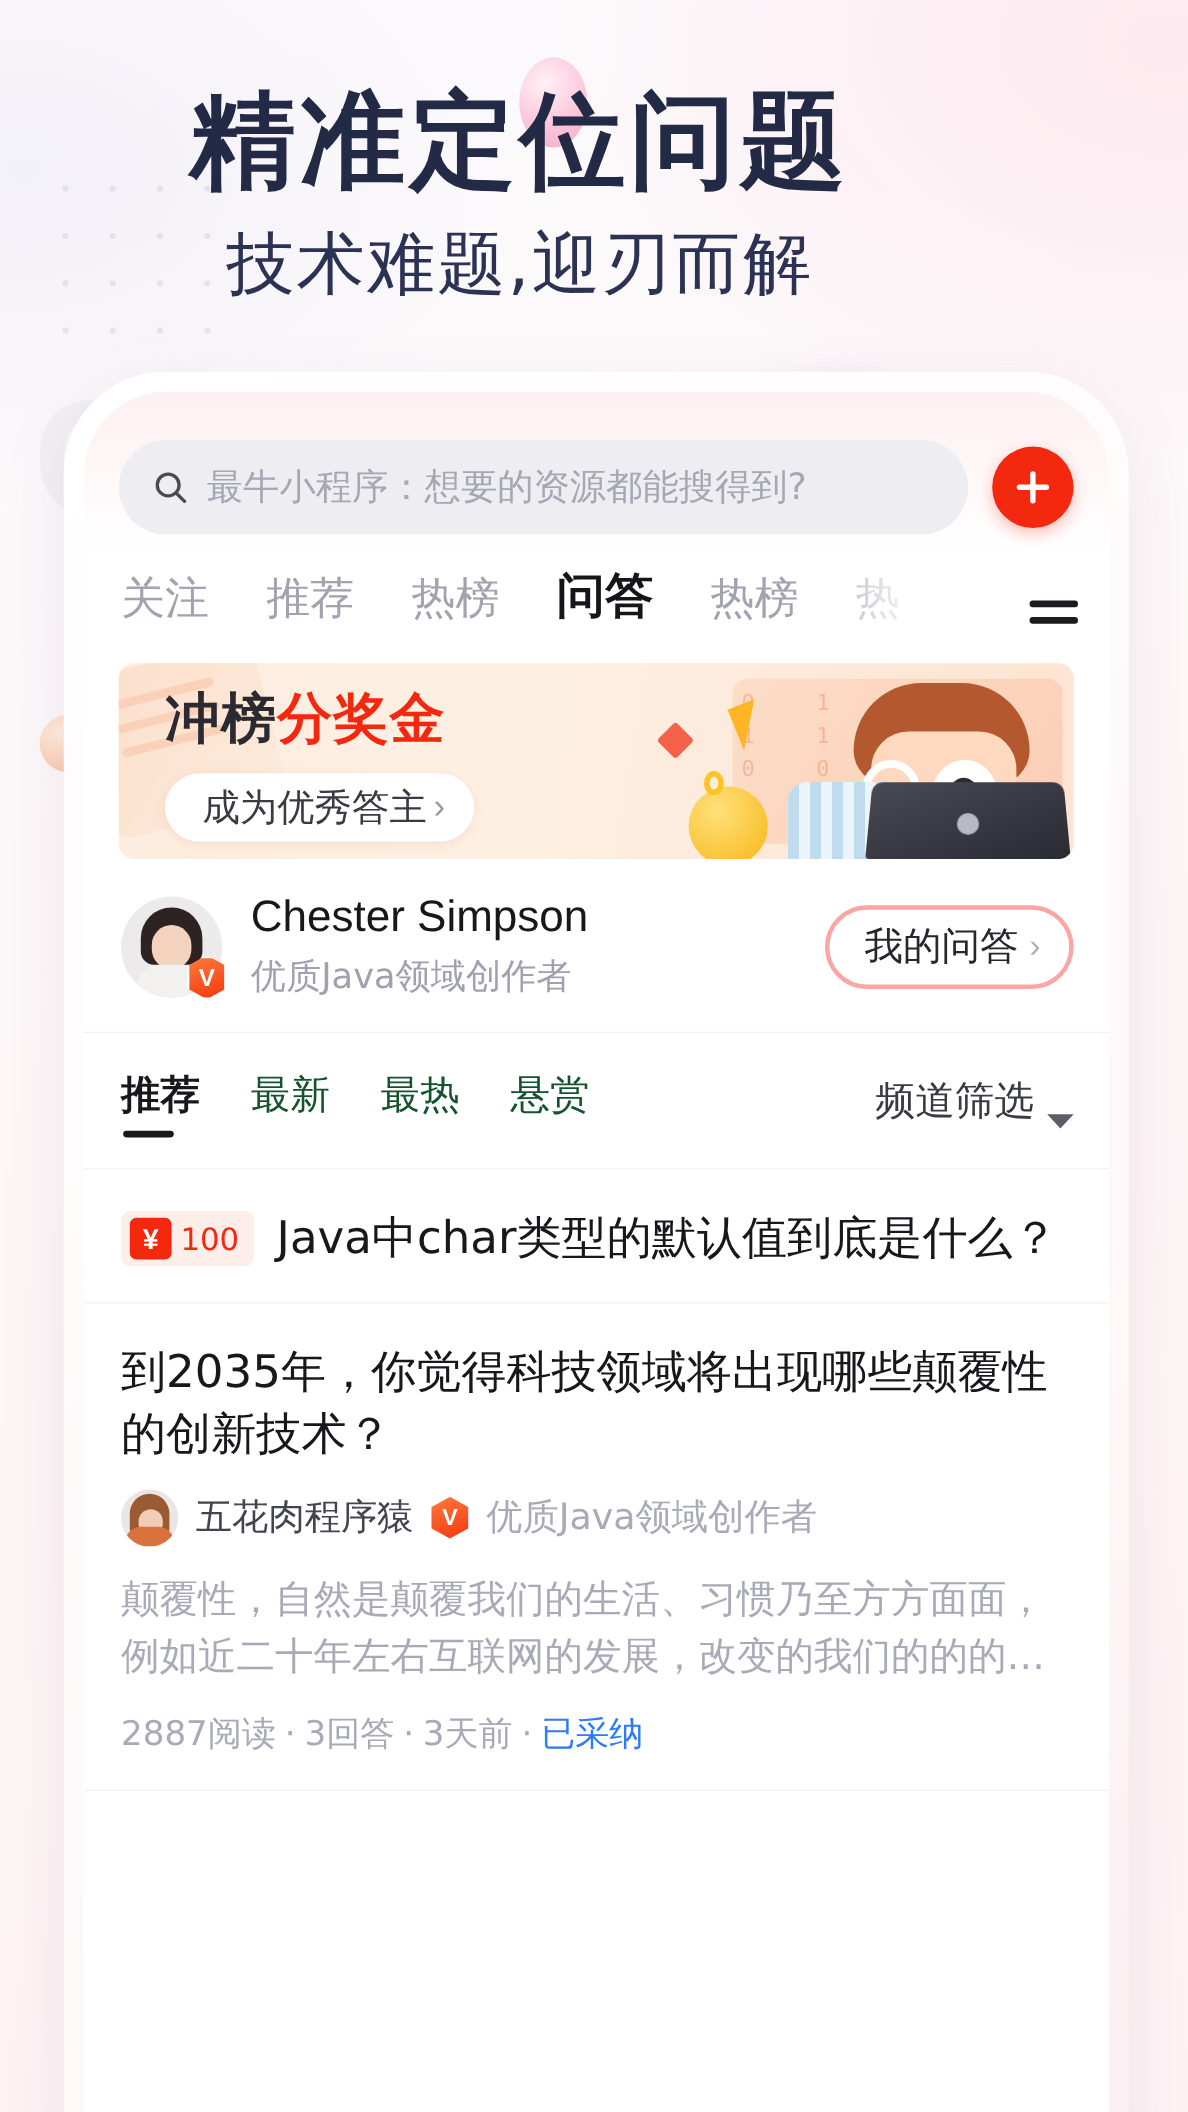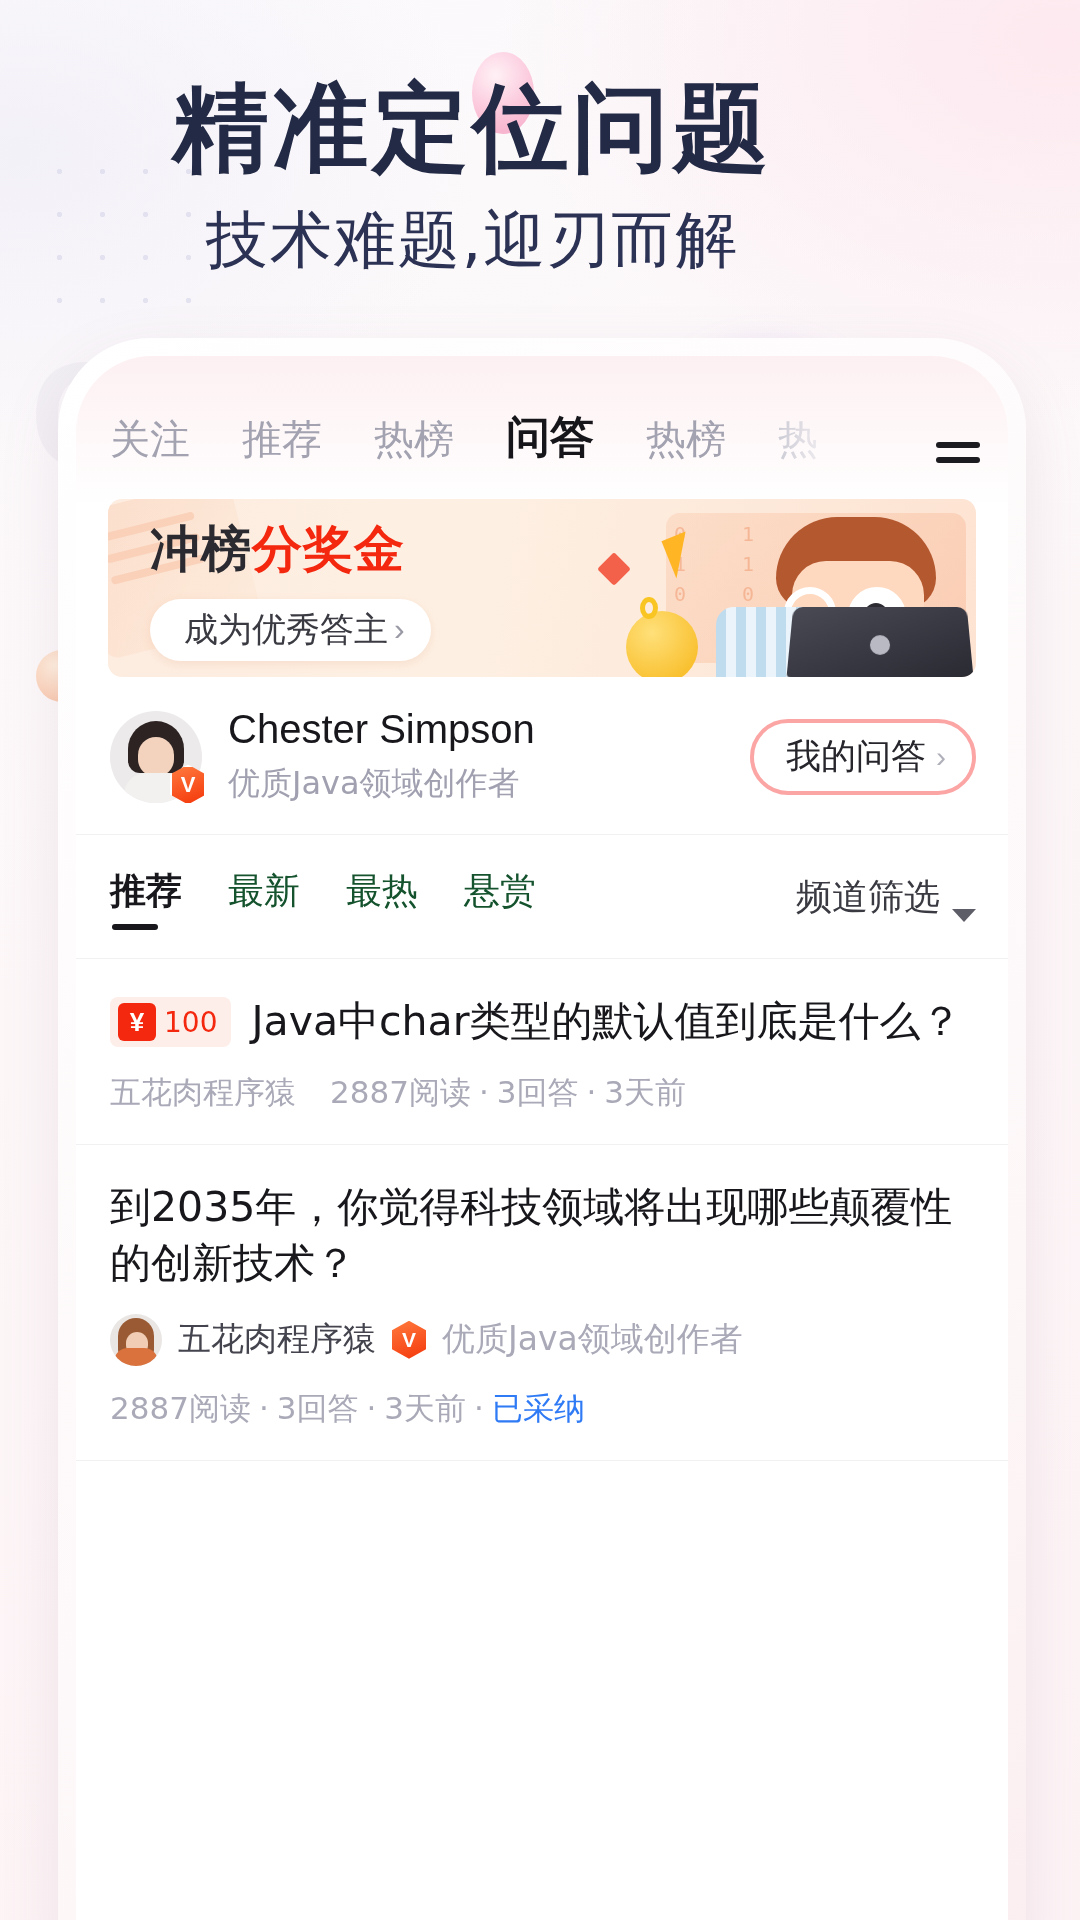--- a/index.html
+++ b/index.html
@@ -321,20 +321,37 @@
       <span>精准定位</span><span class="hl-accent">问</span><span>题</span>
     </div>
     <div class="subhead">技术难题,迎刃而解</div>
   </div>
 
   <div class="phone">
     <div class="phone-inner">
       <div class="screen">
         <div class="screen-tint"></div>
 
+        <div class="search-row">
+          <div class="search-box">
+            <span class="search-icon">
+              <svg viewBox="0 0 24 24" fill="none" stroke="currentColor" stroke-width="2.1" stroke-linecap="round">
+                <circle cx="10.5" cy="10.5" r="7"></circle>
+                  <line x1="15.8" y1="15.8" x2="21" y2="21"></line>
+              </svg>
+            </span>
+            <span class="search-ph">最牛小程序：想要的资源都能搜得到?</span>
+          </div>
+          <div class="plus-btn">
+            <svg viewBox="0 0 24 24" stroke="#fff" stroke-width="2.8" stroke-linecap="round">
+              <line x1="12" y1="5" x2="12" y2="19"></line>
+                <line x1="5" y1="12" x2="19" y2="12"></line>
+            </svg>
+          </div>
+        </div>
 
         <div class="tabs-row">
           <div class="tab">关注</div>
           <div class="tab">推荐</div>
           <div class="tab">热榜</div>
           <div class="tab active">问答</div>
           <div class="tab">热榜</div>
           <div class="tab fade">热</div>
           <div class="tab-more">
             <span></span>
@@ -401,38 +418,36 @@
         </div>
 
         <div class="q-item">
           <div class="q-title-row">
             <div class="bounty">
               <span class="bounty-ico">¥</span>
               <span class="bounty-num">100</span>
             </div>
             <div class="q-title">Java中char类型的默认值到底是什么？</div>
           </div>
-          <div class="q-meta">
-            <span class="author">五花肉程序猿</span><span>2887阅读</span><span class="sep">·</span><span>3回答</span><span class="sep">·</span><span>3天前</span>
-          </div>
         </div>
 
 
         <div class="q-item">
           <div class="q-title">到2035年，你觉得科技领域将出现哪些颠覆性的创新技术？</div>
           <div class="q-author-row">
             <div class="q-av">
               <div class="h"></div>
                 <div class="f"></div>
                 <div class="b"></div>
             </div>
             <span class="q-author-name">五花肉程序猿</span>
             <span class="v-badge-sm">V</span>
             <span class="q-author-tag">优质Java领域创作者</span>
           </div>
+          <div class="q-excerpt">颠覆性，自然是颠覆我们的生活、习惯乃至方方面面，例如近二十年左右互联网的发展，改变的我们的的的…</div>
           <div class="q-meta">
             <span>2887阅读</span><span class="sep">·</span><span>3回答</span><span class="sep">·</span><span>3天前</span><span class="sep">·</span><span class="accepted">已采纳</span>
           </div>
         </div>
 
       </div>
     </div>
   </div>
 </div>
 

